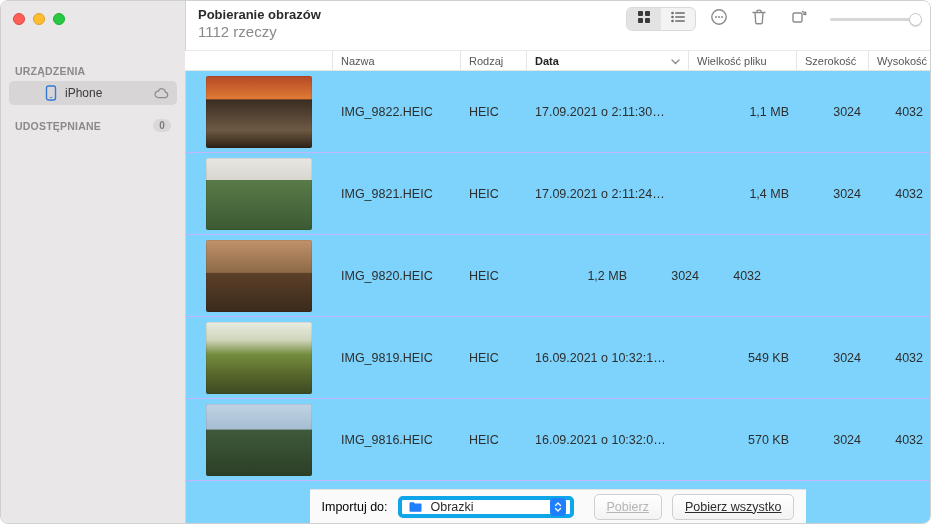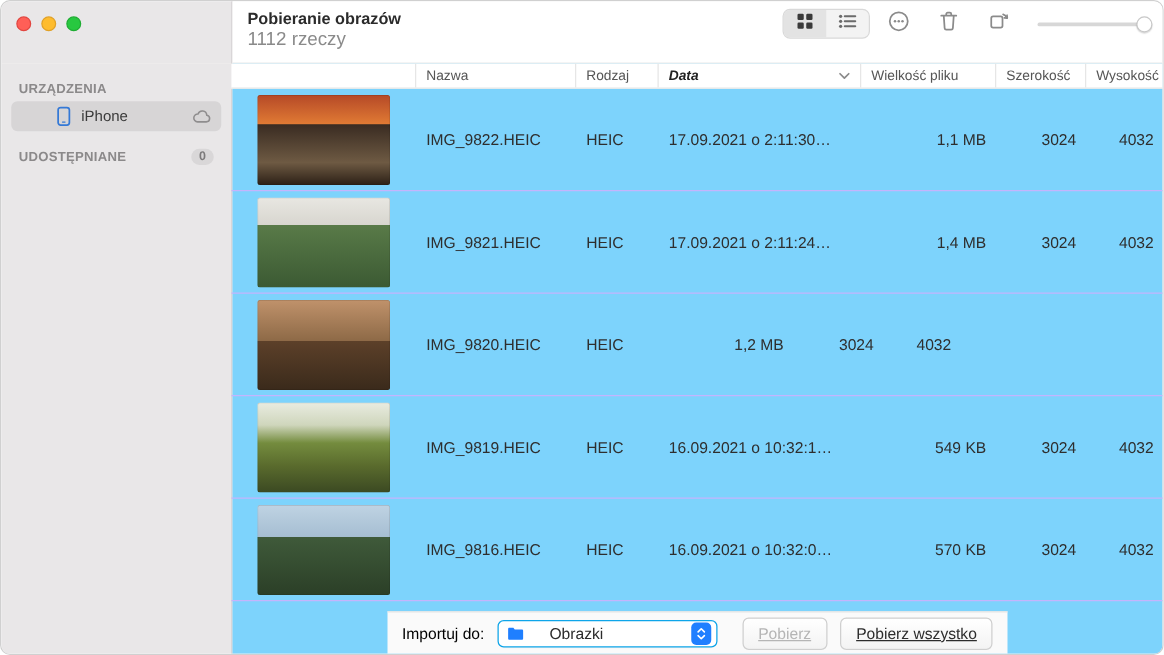--- a/index.html
+++ b/index.html
@@ -37,21 +37,21 @@
 .sb-item .sb-icon { color: #3579d6; display: flex; }
 .sb-item .sb-cloud { margin-left: auto; color: #8f8d8e; display: flex; }
 .sb-badge { font-size: 10px; background: #d9d7d8; color: #7c7a7b; border-radius: 8px; padding: 1px 6px; min-width: 16px; text-align: center; }
 
 .main { flex: 1; display: flex; flex-direction: column; min-width: 0; background: #7dd3fc; align-items: center; }
 
 .col-header { display: flex; align-items: stretch; height: 20px; border-bottom: 1px solid #e6e6e6; font-size: 11px; color: #555; user-select: none; background: #ffffff; }
 .col-header .cell { padding: 3px 8px 2px 8px; border-right: 1px solid #e6e6e6; display: flex; align-items: center; white-space: nowrap; overflow: hidden; }
 .col-header .cell:last-child { border-right: none; }
 .col-header .sort-ind { margin-left: auto; color: #8a8a8a; }
-.col-header .sorted { font-weight: 600; color: #222; font-style: italic; }
+.col-header .sorted { font-weight: 600; color: #222; }
 
 .rows { flex: 1; overflow: hidden; }
 .row { display: flex; align-items: center; height: 82px; border-bottom: 1px solid #c4b5fd; font-size: 12.5px; color: #2e2e2e; }
 .row .cell { padding: 0 8px; white-space: nowrap; overflow: hidden; text-overflow: ellipsis; }
 
 .c-thumb { width: 148px; display: flex; justify-content: center; }
 .c-name { width: 128px; }
 .c-kind { width: 66px; }
 .c-date { width: 162px; }
 .c-size { width: 108px; text-align: right; }
@@ -60,21 +60,21 @@
 
 .thumb { width: 106px; height: 72px; border-radius: 2px; box-shadow: 0 0 0 0.5px rgba(0,0,0,.15) inset; }
 .t1 { background: linear-gradient(180deg,#b54927 0%,#e07a34 32%,#3a2c22 33%,#6e5a43 75%,#2c2016 100%); }
 .t2 { background: linear-gradient(180deg,#e8e7e2 0%,#d8d6cf 30%,#597a48 31%,#3b5a33 100%); }
 .t3 { background: linear-gradient(180deg,#c0926b 0%,#8e6a47 45%,#5c4029 46%,#3a2a1b 100%); }
 .t4 { background: linear-gradient(180deg,#e9ece1 0%,#cfd6bc 25%,#748c3e 45%,#5a6b2d 70%,#3b4922 100%); }
 .t5 { background: linear-gradient(180deg,#bfd3e3 0%,#a6bed2 35%,#3f5a3a 36%,#2b3f27 100%); }
 
 .footer { height: 34px; border-top: 1px solid #e4e4e4; background: #fafafa; display: flex; align-items: center; padding: 0 12px; gap: 10px; font-size: 12.5px; }
 .footer .spacer { flex: 1; }
-.popup { display: flex; align-items: center; gap: 20px; background: #ffffff; border: 1px solid #0ea5e9; border-radius: 5px; height: 22px; padding: 0 4px 0 6px; min-width: 176px; box-shadow: 0 0.5px 0 rgba(0,0,0,.04); }
+.popup { display: flex; align-items: center; gap: 8px; background: #ffffff; border: 4px solid #0ea5e9; border-radius: 5px; height: 22px; padding: 0 4px 0 6px; min-width: 176px; box-shadow: 0 0.5px 0 rgba(0,0,0,.04); }
 .popup-folder { color: #1f7fff; display: flex; }
 .popup-label { flex: 1; color: #2b2b2b; }
 .popup-arrows { width: 16px; height: 18px; background: #1f7fff; border-radius: 4px; display: flex; flex-direction: column; align-items: center; justify-content: center; gap: 0; }
 .popup-arrows svg { display: block; }
 .btn { height: 26px; padding: 0 12px; border: 1px solid #cfcfcf; border-radius: 5px; background: linear-gradient(#ffffff,#f3f3f3); font-size: 12.5px; color: #2d2d2d; display: flex; align-items: center; cursor: pointer; text-decoration: underline; }
 .btn.disabled { color: #b5b5b5; cursor: default; }
 
 svg { overflow: visible; }
 </style>
 </head>

